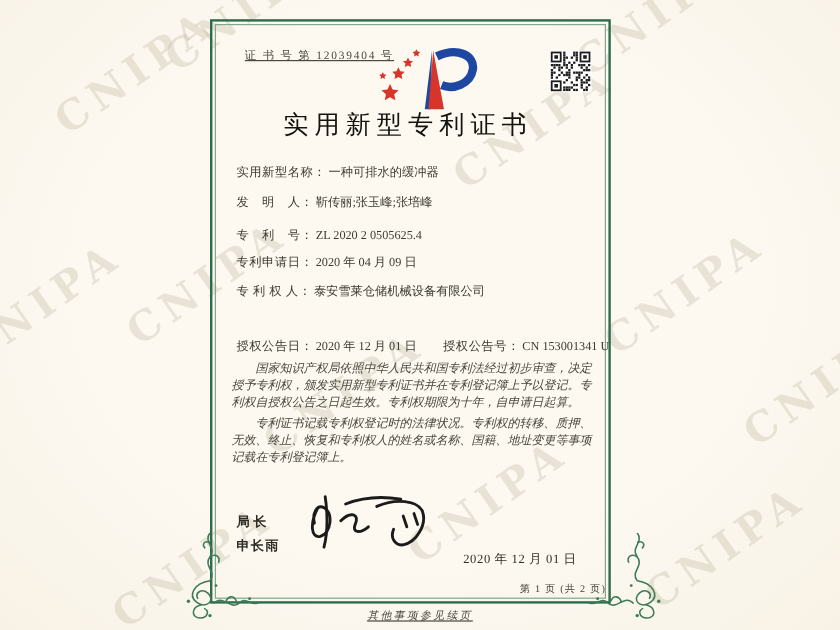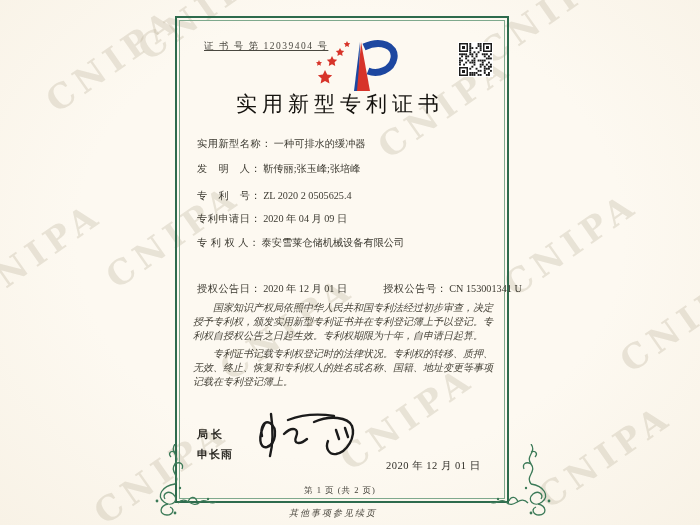--- a/index.html
+++ b/index.html
@@ -20,36 +20,36 @@
   .cert-no{position:absolute;left:204px;top:40px;font-size:9.5px;
          letter-spacing:1.5px;color:#4a4840;text-decoration:underline;}
   .logo{position:absolute;left:311px;top:38px;}
   .qr{position:absolute;left:458px;top:42px;}
   .title{position:absolute;left:175px;top:90px;width:330px;text-align:center;
          font-size:21px;font-weight:normal;letter-spacing:5px;color:#15130f;}
   .row{position:absolute;left:197px;width:302px;font-size:10.2px;
        color:#3c3a31;white-space:nowrap;font-family:Liberation Serif, serif;}
   .row .lbl{letter-spacing:0.5px;}
   .row .val{margin-left:2px;}
-  .grant-no{margin-left:36px;}
+  .grant-no{margin-left:22px;}
   .paras{position:absolute;left:189px;top:297px;width:308px;
          font-size:10px;line-height:14px;color:#49463c;font-style:italic;}
   .paras p{margin:4px;text-indent:2em;text-align:justify;}
   .director-title{position:absolute;left:197px;top:427px;font-size:11px;
          font-weight:bold;letter-spacing:3px;color:#2c2a24;}
   .director-name{position:absolute;left:197px;top:447px;font-size:11px;
          font-weight:bold;letter-spacing:1px;color:#2c2a24;}
   .signature{position:absolute;left:250px;top:410px;}
   .issue-date{position:absolute;left:386px;top:459px;font-size:10.5px;
          color:#2f2d27;letter-spacing:0.5px;}
   .page-note{position:absolute;left:175px;top:485px;width:330px;
-         text-align:center;font-size:8.5px;color:#45433b;letter-spacing:1px;}
-  .footer-note{position:absolute;left:168px;top:507px;width:330px;
+         text-align:right;font-size:8.5px;color:#45433b;letter-spacing:1px;}
+  .footer-note{position:absolute;left:185px;top:507px;width:330px;
          text-align:center;font-size:9px;color:#4a473e;letter-spacing:2px;
-         font-style:italic;}
+         font-style:italic;text-decoration:underline;}
   .orn{position:absolute;top:444px;}
   .orn-left{left:144px;}
   .orn-right{left:490px;transform:scaleX(-1);}
 </style>
 </head>
 <body>
 
 <div class="page">
 
   <div id="wm-layer">

